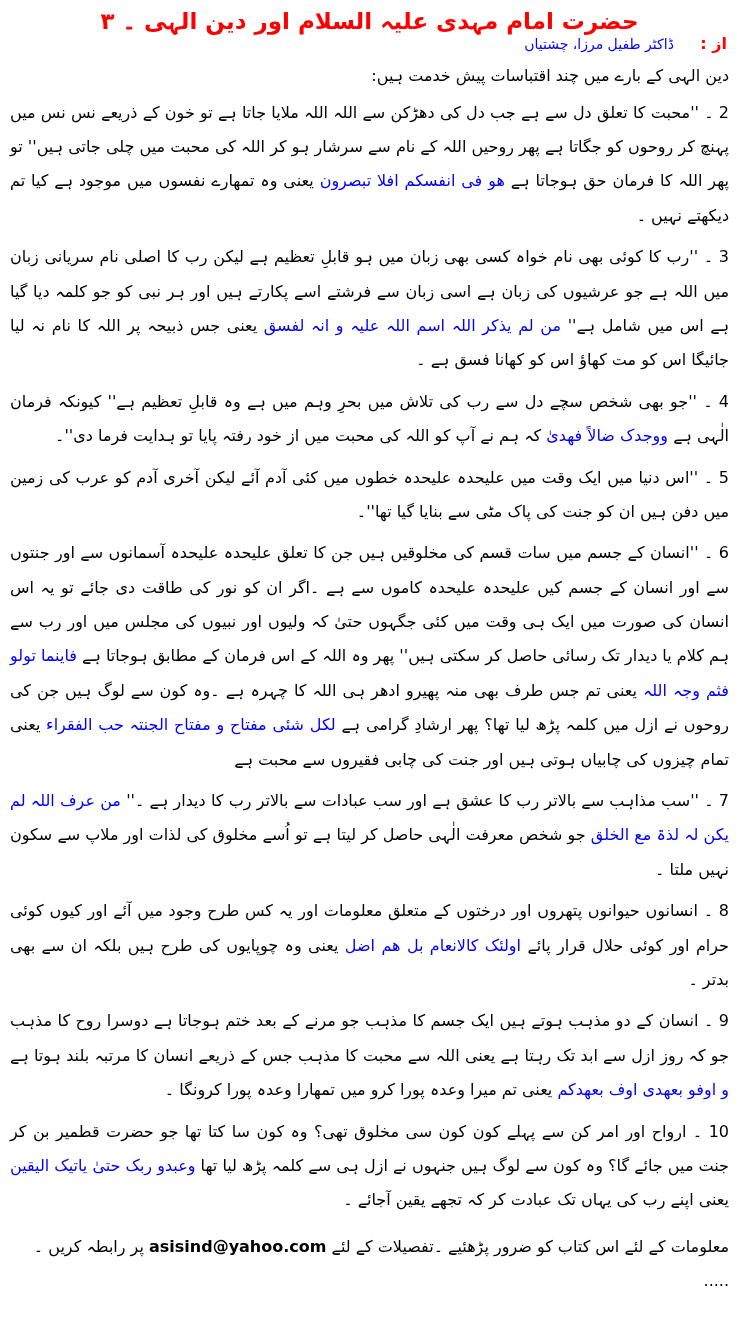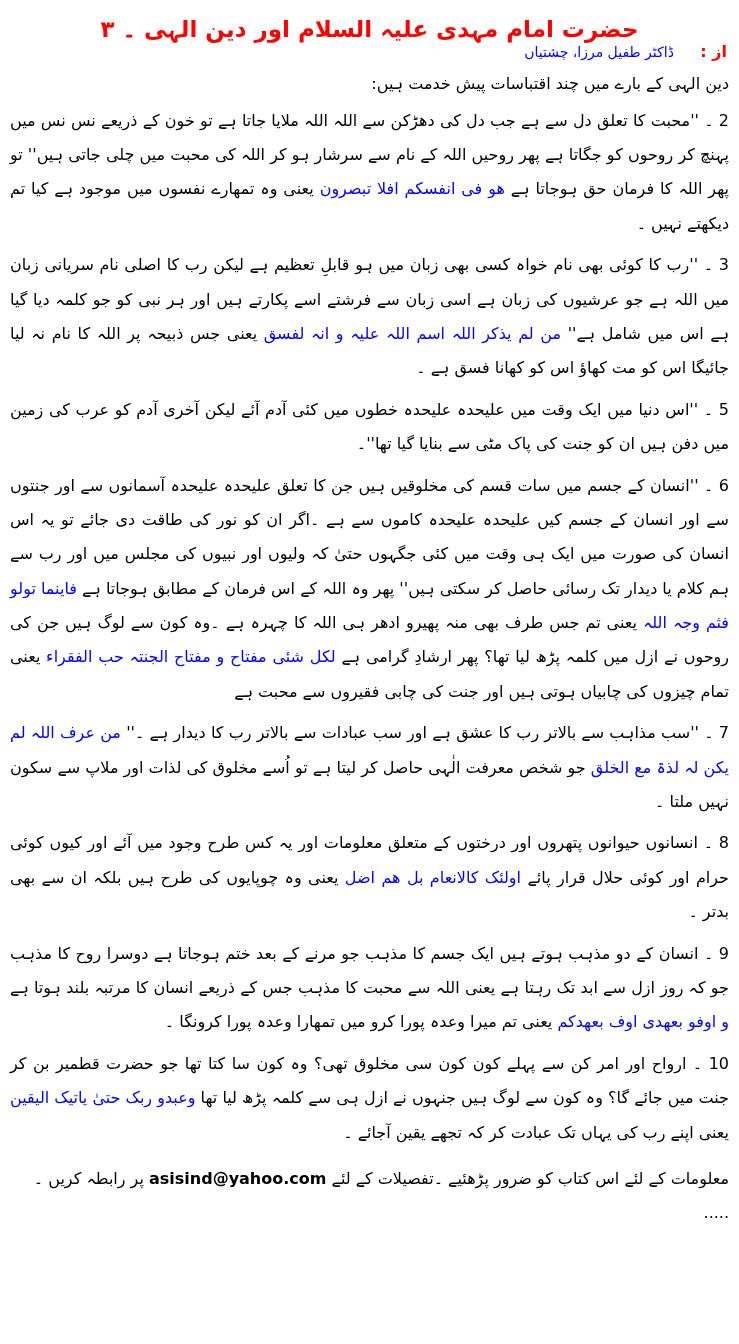--- a/index.html
+++ b/index.html
@@ -1,18 +1,18 @@
 <!DOCTYPE html>
 <html lang="ur"><head>
 <meta charset="utf-8">
 <style>
   html,body{margin:0;padding:0;background:#fff;}
   body{width:739px;height:1344px;overflow:hidden;font-family:"DejaVu Sans",sans-serif;color:#000;}
   .page{padding:4px 10px 0 10px;}
-  .title{color:#f00;text-align:center;font-size:23px;font-weight:bold;margin:12px 0 0 0;direction:rtl;}
+  .title{color:#f00;text-align:center;font-size:23px;font-weight:bold;margin:4px 0 0 0;direction:rtl;}
   .byline{direction:rtl;text-align:right;margin:0 2px 2px 0;font-size:14px;}
   .byline-label{color:#f00;font-weight:bold;font-size:16px;margin-left:16px;}
   .byline-name{color:#00f;margin-right:6px;}
   .intro{direction:rtl;text-align:right;font-size:16px;margin:10px 0 2px 0;line-height:1.6;}
   .para{direction:rtl;text-align:justify;font-size:16px;line-height:2.15;margin:7px 0;}
   .seg-black{color:#000;}
   .seg-blue{color:#0000FF;font-weight:normal;}
   .latin{direction:ltr;unicode-bidi:embed;font-weight:bold;font-family:"DejaVu Sans",sans-serif;}
   .contact-line{margin-top:12px;text-align:right;}
 </style>
@@ -26,20 +26,21 @@
   <div class="byline">
     <span class="byline-label">از :</span>
     <span class="byline-name">ڈاکٹر طفیل مرزا، چشتیاں</span>
   </div>
 
   <p class="intro">دین الہی کے بارے میں چند اقتباسات پیش خدمت ہیں:</p>
 
   <div id="items-list">
       <p class="para"><span class="seg-black">2 ۔ ''محبت کا تعلق دل سے ہے جب دل کی دھڑکن سے اللہ اللہ ملایا جاتا ہے تو خون کے ذریعے نس نس میں پہنچ کر روحوں کو جگاتا ہے پھر روحیں اللہ کے نام سے سرشار ہو کر اللہ کی محبت میں چلی جاتی ہیں'' تو پھر اللہ کا فرمان حق ہوجاتا ہے </span><span class="seg-blue">ھو فی انفسکم افلا تبصرون</span><span class="seg-black"> یعنی وہ تمھارے نفسوں میں موجود ہے کیا تم دیکھتے نہیں ۔</span></p>
       <p class="para"><span class="seg-black">3 ۔ ''رب کا کوئی بھی نام خواہ کسی بھی زبان میں ہو قابلِ تعظیم ہے لیکن رب کا اصلی نام سریانی زبان میں اللہ ہے جو عرشیوں کی زبان ہے اسی زبان سے فرشتے اسے پکارتے ہیں اور ہر نبی کو جو کلمہ دیا گیا ہے اس میں شامل ہے'' </span><span class="seg-blue">من لم یذکر اللہ اسم اللہ علیہ و انہ لفسق</span><span class="seg-black"> یعنی جس ذبیحہ پر اللہ کا نام نہ لیا جائیگا اس کو مت کھاؤ اس کو کھانا فسق ہے ۔</span></p>
+      <p class="para"><span class="seg-black">4 ۔ ''جو بھی شخص سچے دل سے رب کی تلاش میں بحرِ وہم میں ہے وہ قابلِ تعظیم ہے'' کیونکہ فرمان الٰہی ہے </span><span class="seg-blue">ووجدک ضالاً فھدیٰ</span><span class="seg-black"> کہ ہم نے آپ کو اللہ کی محبت میں از خود رفتہ پایا تو ہدایت فرما دی''۔</span></p>
       <p class="para"><span class="seg-black">5 ۔ ''اس دنیا میں ایک وقت میں علیحدہ علیحدہ خطوں میں کئی آدم آئے لیکن آخری آدم کو عرب کی زمین میں دفن ہیں ان کو جنت کی پاک مٹی سے بنایا گیا تھا''۔</span></p>
       <p class="para"><span class="seg-black">6 ۔ ''انسان کے جسم میں سات قسم کی مخلوقیں ہیں جن کا تعلق علیحدہ علیحدہ آسمانوں سے اور جنتوں سے اور انسان کے جسم کیں علیحدہ علیحدہ کاموں سے ہے ۔اگر ان کو نور کی طاقت دی جائے تو یہ اس انسان کی صورت میں ایک ہی وقت میں کئی جگہوں حتیٰ کہ ولیوں اور نبیوں کی مجلس میں اور رب سے ہم کلام یا دیدار تک رسائی حاصل کر سکتی ہیں'' پھر وہ اللہ کے اس فرمان کے مطابق ہوجاتا ہے </span><span class="seg-blue">فاینما تولو فثم وجہ اللہ</span><span class="seg-black"> یعنی تم جس طرف بھی منہ پھیرو ادھر ہی اللہ کا چہرہ ہے ۔وہ کون سے لوگ ہیں جن کی روحوں نے ازل میں کلمہ پڑھ لیا تھا؟ پھر ارشادِ گرامی ہے </span><span class="seg-blue">لکل شئی مفتاح و مفتاح الجنتہ حب الفقراء</span><span class="seg-black"> یعنی تمام چیزوں کی چابیاں ہوتی ہیں اور جنت کی چابی فقیروں سے محبت ہے</span></p>
       <p class="para"><span class="seg-black">7 ۔ ''سب مذاہب سے بالاتر رب کا عشق ہے اور سب عبادات سے بالاتر رب کا دیدار ہے ۔'' </span><span class="seg-blue">من عرف اللہ لم یکن لہ لذۃ مع الخلق</span><span class="seg-black"> جو شخص معرفت الٰہی حاصل کر لیتا ہے تو اُسے مخلوق کی لذات اور ملاپ سے سکون نہیں ملتا ۔</span></p>
       <p class="para"><span class="seg-black">8 ۔ انسانوں حیوانوں پتھروں اور درختوں کے متعلق معلومات اور یہ کس طرح وجود میں آئے اور کیوں کوئی حرام اور کوئی حلال قرار پائے </span><span class="seg-blue">اولئک کالانعام بل ھم اضل</span><span class="seg-black"> یعنی وہ چوپایوں کی طرح ہیں بلکہ ان سے بھی بدتر ۔</span></p>
       <p class="para"><span class="seg-black">9 ۔ انسان کے دو مذہب ہوتے ہیں ایک جسم کا مذہب جو مرنے کے بعد ختم ہوجاتا ہے دوسرا روح کا مذہب جو کہ روز ازل سے ابد تک رہتا ہے یعنی اللہ سے محبت کا مذہب جس کے ذریعے انسان کا مرتبہ بلند ہوتا ہے </span><span class="seg-blue">و اوفو بعھدی اوف بعھدکم</span><span class="seg-black"> یعنی تم میرا وعدہ پورا کرو میں تمھارا وعدہ پورا کرونگا ۔</span></p>
       <p class="para"><span class="seg-black">10 ۔ ارواح اور امر کن سے پہلے کون کون سی مخلوق تھی؟ وہ کون سا کتا تھا جو حضرت قطمیر بن کر جنت میں جائے گا؟ وہ کون سے لوگ ہیں جنہوں نے ازل ہی سے کلمہ پڑھ لیا تھا </span><span class="seg-blue">وعبدو ربک حتیٰ یاتیک الیقین</span><span class="seg-black"> یعنی اپنے رب کی یہاں تک عبادت کر کہ تجھے یقین آجائے ۔</span></p>
     </div>
 
   <p class="para contact-line"><span class="seg-black">معلومات کے لئے اس کتاب کو ضرور پڑھئیے ۔تفصیلات کے لئے </span><span class="seg-black latin">asisind@yahoo.com</span><span class="seg-black"> پر رابطہ کریں ۔ .....</span></p>
 

